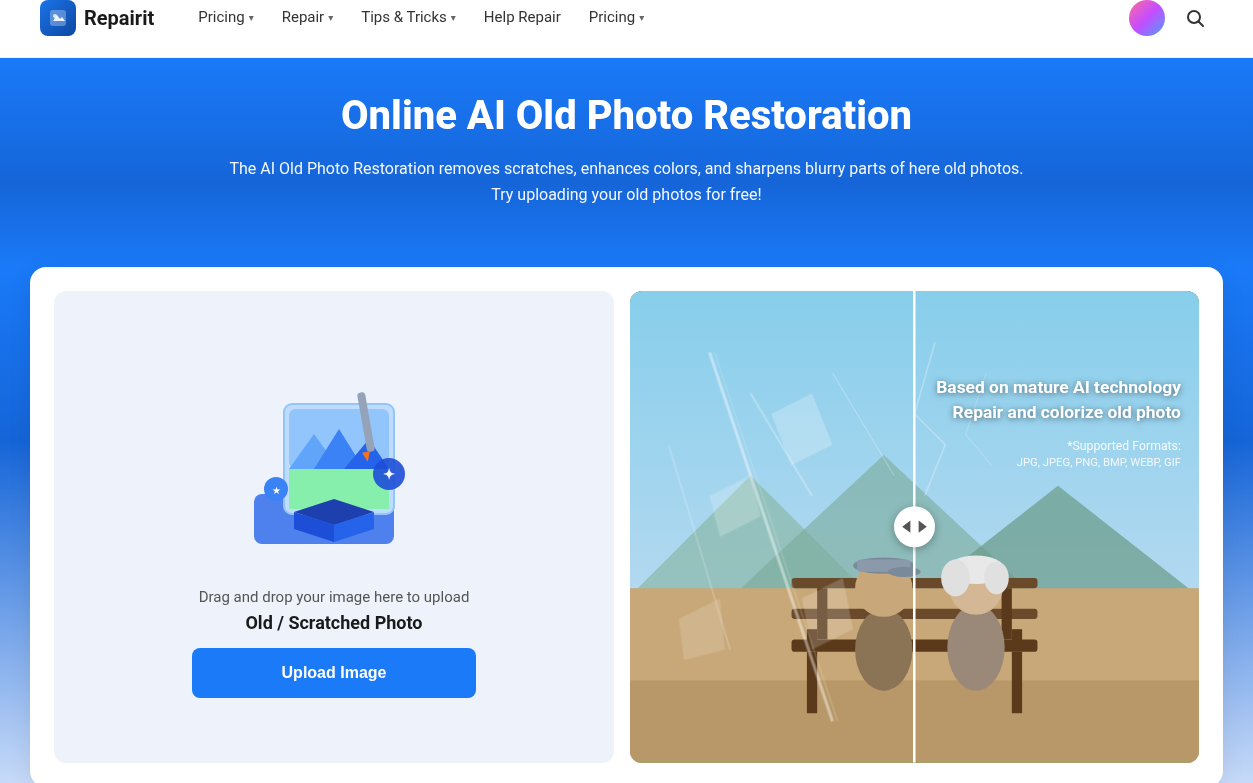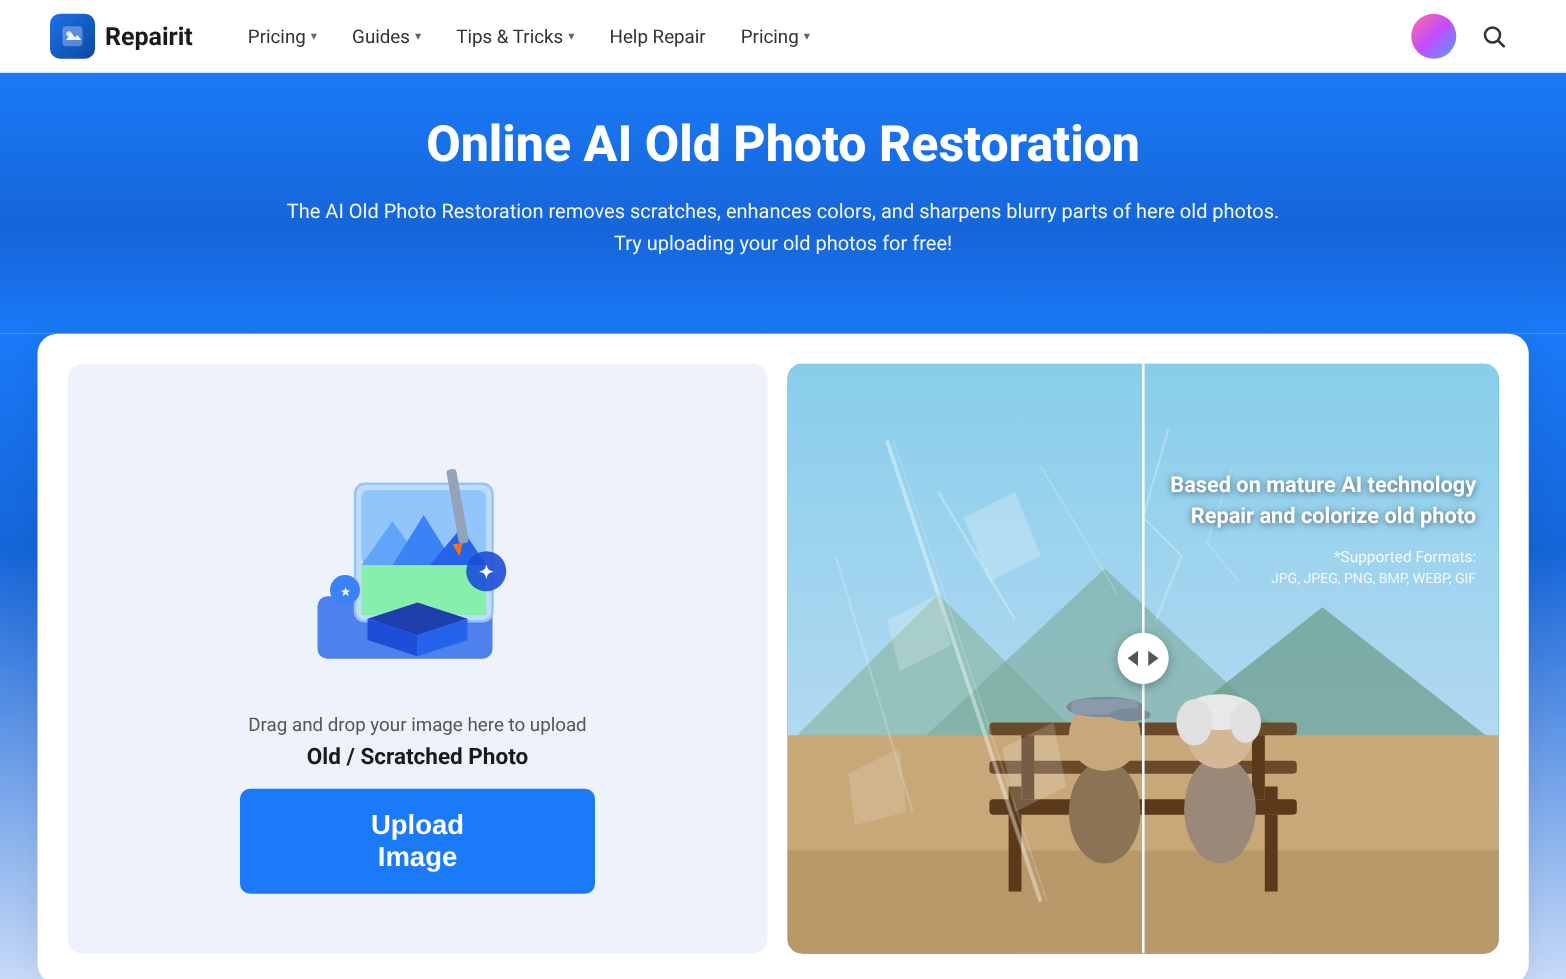--- a/index.html
+++ b/index.html
@@ -1,22 +1,22 @@
 <!DOCTYPE html>
 <html><head>
   <meta charset="utf-8">
   <style>
     * { margin: 0; padding: 0; box-sizing: border-box; }
     body { font-family: -apple-system, BlinkMacSystemFont, 'Segoe UI', Roboto, sans-serif; width: 1253px; overflow-x: hidden; }
 
     
     .navbar {
       display: flex;
-      align-items: center;
-      padding: 17px 40px;
+      align-items: flex-start;
+      padding: 0 40px;
       height: 58px;
       background: #fff;
       border-bottom: 1px solid #eee;
       position: relative;
       z-index: 10;
     }
     .navbar-logo {
       display: flex;
       align-items: center;
       gap: 8px;
@@ -150,34 +150,34 @@
       font-weight: 700;
       color: #1a1a1a;
       margin-bottom: 15px;
     }
     .upload-button {
       background: #1a7af8;
       color: white;
       border: none;
       border-radius: 8px;
       padding: 16px 80px;
-      font-size: 22px;
+      font-size: 16px;
       font-weight: 600;
       cursor: pointer;
       width: 284px;
     }
 
     
     .preview-area {
       flex: 1;
       border-radius: 12px;
       overflow: hidden;
       position: relative;
       min-height: 460px;
-      background: #14b8a6;
+      background: #4d7c0f;
     }
 
     
     .scene-svg {
       width: 100%;
       height: 100%;
     }
   </style>
 </head>
 <body>
@@ -193,21 +193,21 @@
     </div>
     <span class="logo-text">Repairit</span>
   </a>
 
   <div class="nav-items">
     <div class="nav-item">
       <span>Pricing</span>
       <span class="chevron">▾</span>
     </div>
     <div class="nav-item">
-      <span>Guides</span>
+      <span>Repair</span>
       <span class="chevron">▾</span>
     </div>
     <div class="nav-item">
       <span>Tips &amp; Tricks</span>
       <span class="chevron">▾</span>
     </div>
     <div class="nav-item">
       <span>Help Repair</span>
     </div>
     <div class="nav-item">

